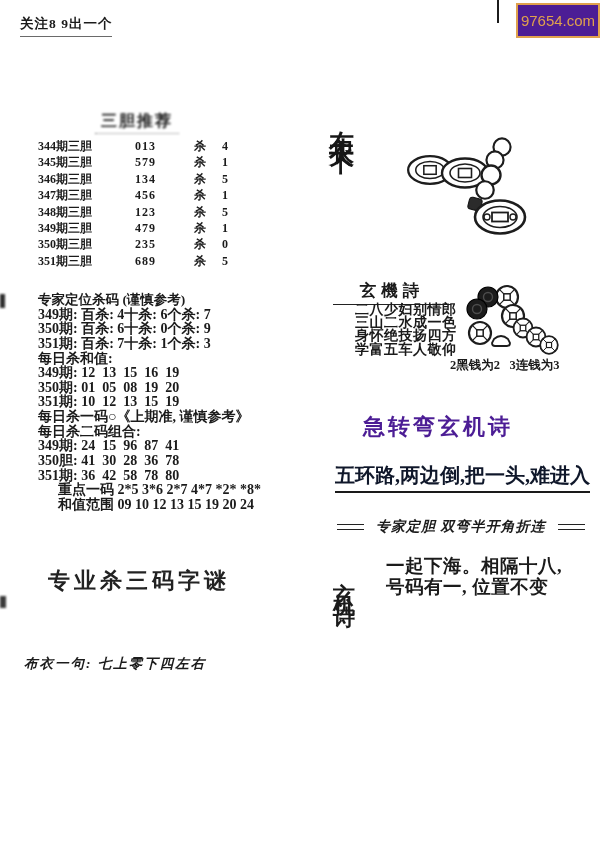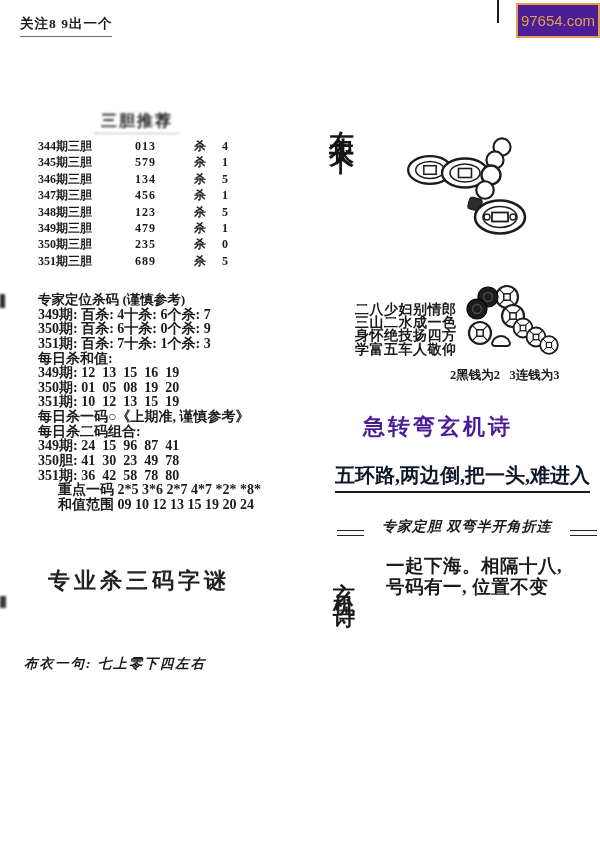--- a/index.html
+++ b/index.html
@@ -40,26 +40,26 @@
   
   .buyi-vert{left:325px; top:111px; writing-mode:vertical-rl; text-orientation:upright;
     font-size:25px; font-weight:700; letter-spacing:7px; color:#161616;}
   .coin-figure{left:398px; top:128px;}
 
   .xuanji-header{left:333px; top:280px; width:118px; text-align:center; font-size:16.5px;
     font-weight:800; letter-spacing:5px; border-bottom:1.5px solid #222; padding-bottom:2px;}
   .xuanji-poem{left:331px; top:303px;margin-left:24px;}
   .poem-line{font-size:14px; font-weight:800; line-height:13.2px; letter-spacing:0.5px;}
   .coin-cluster{left:449px; top:283px;}
-  .coin-caption{left:450px; top:367px; font-size:12.5px; font-weight:700; white-space:pre;text-align:center;}
+  .coin-caption{left:450px; top:357px; font-size:12.5px; font-weight:700; white-space:pre;text-align:center;}
 
   .sharp-title{left:363px; top:412px; font-size:22px; font-weight:700; letter-spacing:3px; color:#4c1d95;}
   .sharp-sentence{left:335px; top:462px; font-size:20px; font-weight:800;
     border-bottom:2px solid #1a1a1a; padding-bottom:2px; letter-spacing:0px; color:#0f172a;}
-  .expert-line{left:337px; top:518px; display:flex; align-items:flex-end; gap:18px;}
+  .expert-line{left:337px; top:518px; display:flex; align-items:center; gap:12px;}
   .dbl-seg{width:27px; height:4px; border-top:1.5px solid #222; border-bottom:1.5px solid #222;}
   .expert-text{font-size:14px; font-weight:800; letter-spacing:1px; font-style:italic;}
 
   .br-vert{left:329px; top:564px; writing-mode:vertical-rl; text-orientation:upright;
     font-size:22px; font-weight:800; letter-spacing:12px;}
   .br-lines{left:386px; top:556px;}
   .br-line{font-size:18.5px; font-weight:800; line-height:21px; letter-spacing:0.5px;}
 
   
   .riddle-title{left:48px; top:566px; font-size:22px; font-weight:700; letter-spacing:4px; color:#222;}
@@ -145,21 +145,21 @@
     <div class="ks-line">349期: 百杀: 4十杀: 6个杀: 7</div>
     <div class="ks-line">350期: 百杀: 6十杀: 0个杀: 9</div>
     <div class="ks-line">351期: 百杀: 7十杀: 1个杀: 3</div>
     <div class="ks-line">每日杀和值:</div>
     <div class="ks-line">349期: 12  13  15  16  19</div>
     <div class="ks-line">350期: 01  05  08  19  20</div>
     <div class="ks-line">351期: 10  12  13  15  19</div>
     <div class="ks-line">每日杀一码○《上期准, 谨慎参考》</div>
     <div class="ks-line">每日杀二码组合:</div>
     <div class="ks-line">349期: 24  15  96  87  41</div>
-    <div class="ks-line">350胆: 41  30  23  49  78</div>
+    <div class="ks-line">350胆: 41  30  28  36  78</div>
     <div class="ks-line">351期: 36  42  58  78  80</div>
     <div class="ks-line ind">重点一码 2*5 3*6 2*7 4*7 *2* *8*</div>
     <div class="ks-line ind">和值范围 09 10 12 13 15 19 20 24</div>
   </div>
 
   <div class="abs buyi-vert">布衣天下I</div>
 
   <svg class="abs coin-figure" width="168" height="112" viewBox="0 0 168 112">
     <defs>
       <g id="ch">
@@ -180,20 +180,21 @@
     <rect x="-6.5" y="-6" width="13" height="12" rx="3" transform="translate(77,76) rotate(14)" fill="#2b2b2b" stroke="#111"></rect>
     <g transform="translate(102,89)">
       <ellipse rx="25" ry="16.5" fill="#fff" stroke="#1d1d1d" stroke-width="2.6"></ellipse>
       <ellipse rx="17" ry="10.5" fill="none" stroke="#1d1d1d" stroke-width="1.6"></ellipse>
       <rect x="-8" y="-4.5" width="16" height="9" fill="#fff" stroke="#1d1d1d" stroke-width="1.8"></rect>
       <circle cx="-13" cy="0" r="3" fill="none" stroke="#1d1d1d" stroke-width="1.4"></circle>
       <circle cx="13" cy="0" r="3" fill="none" stroke="#1d1d1d" stroke-width="1.4"></circle>
     </g>
   </svg>
 
+  <div class="abs xuanji-header">玄機詩</div>
   <div class="abs xuanji-poem">
     <div class="poem-line">二八少妇别情郎</div>
     <div class="poem-line">三山二水成一色</div>
     <div class="poem-line">身怀绝技扬四方</div>
     <div class="poem-line">学富五车人敬仰</div>
   </div>
 
   <svg class="abs coin-cluster" width="118" height="72" viewBox="0 0 118 72">
     <defs>
       <g id="cw">

